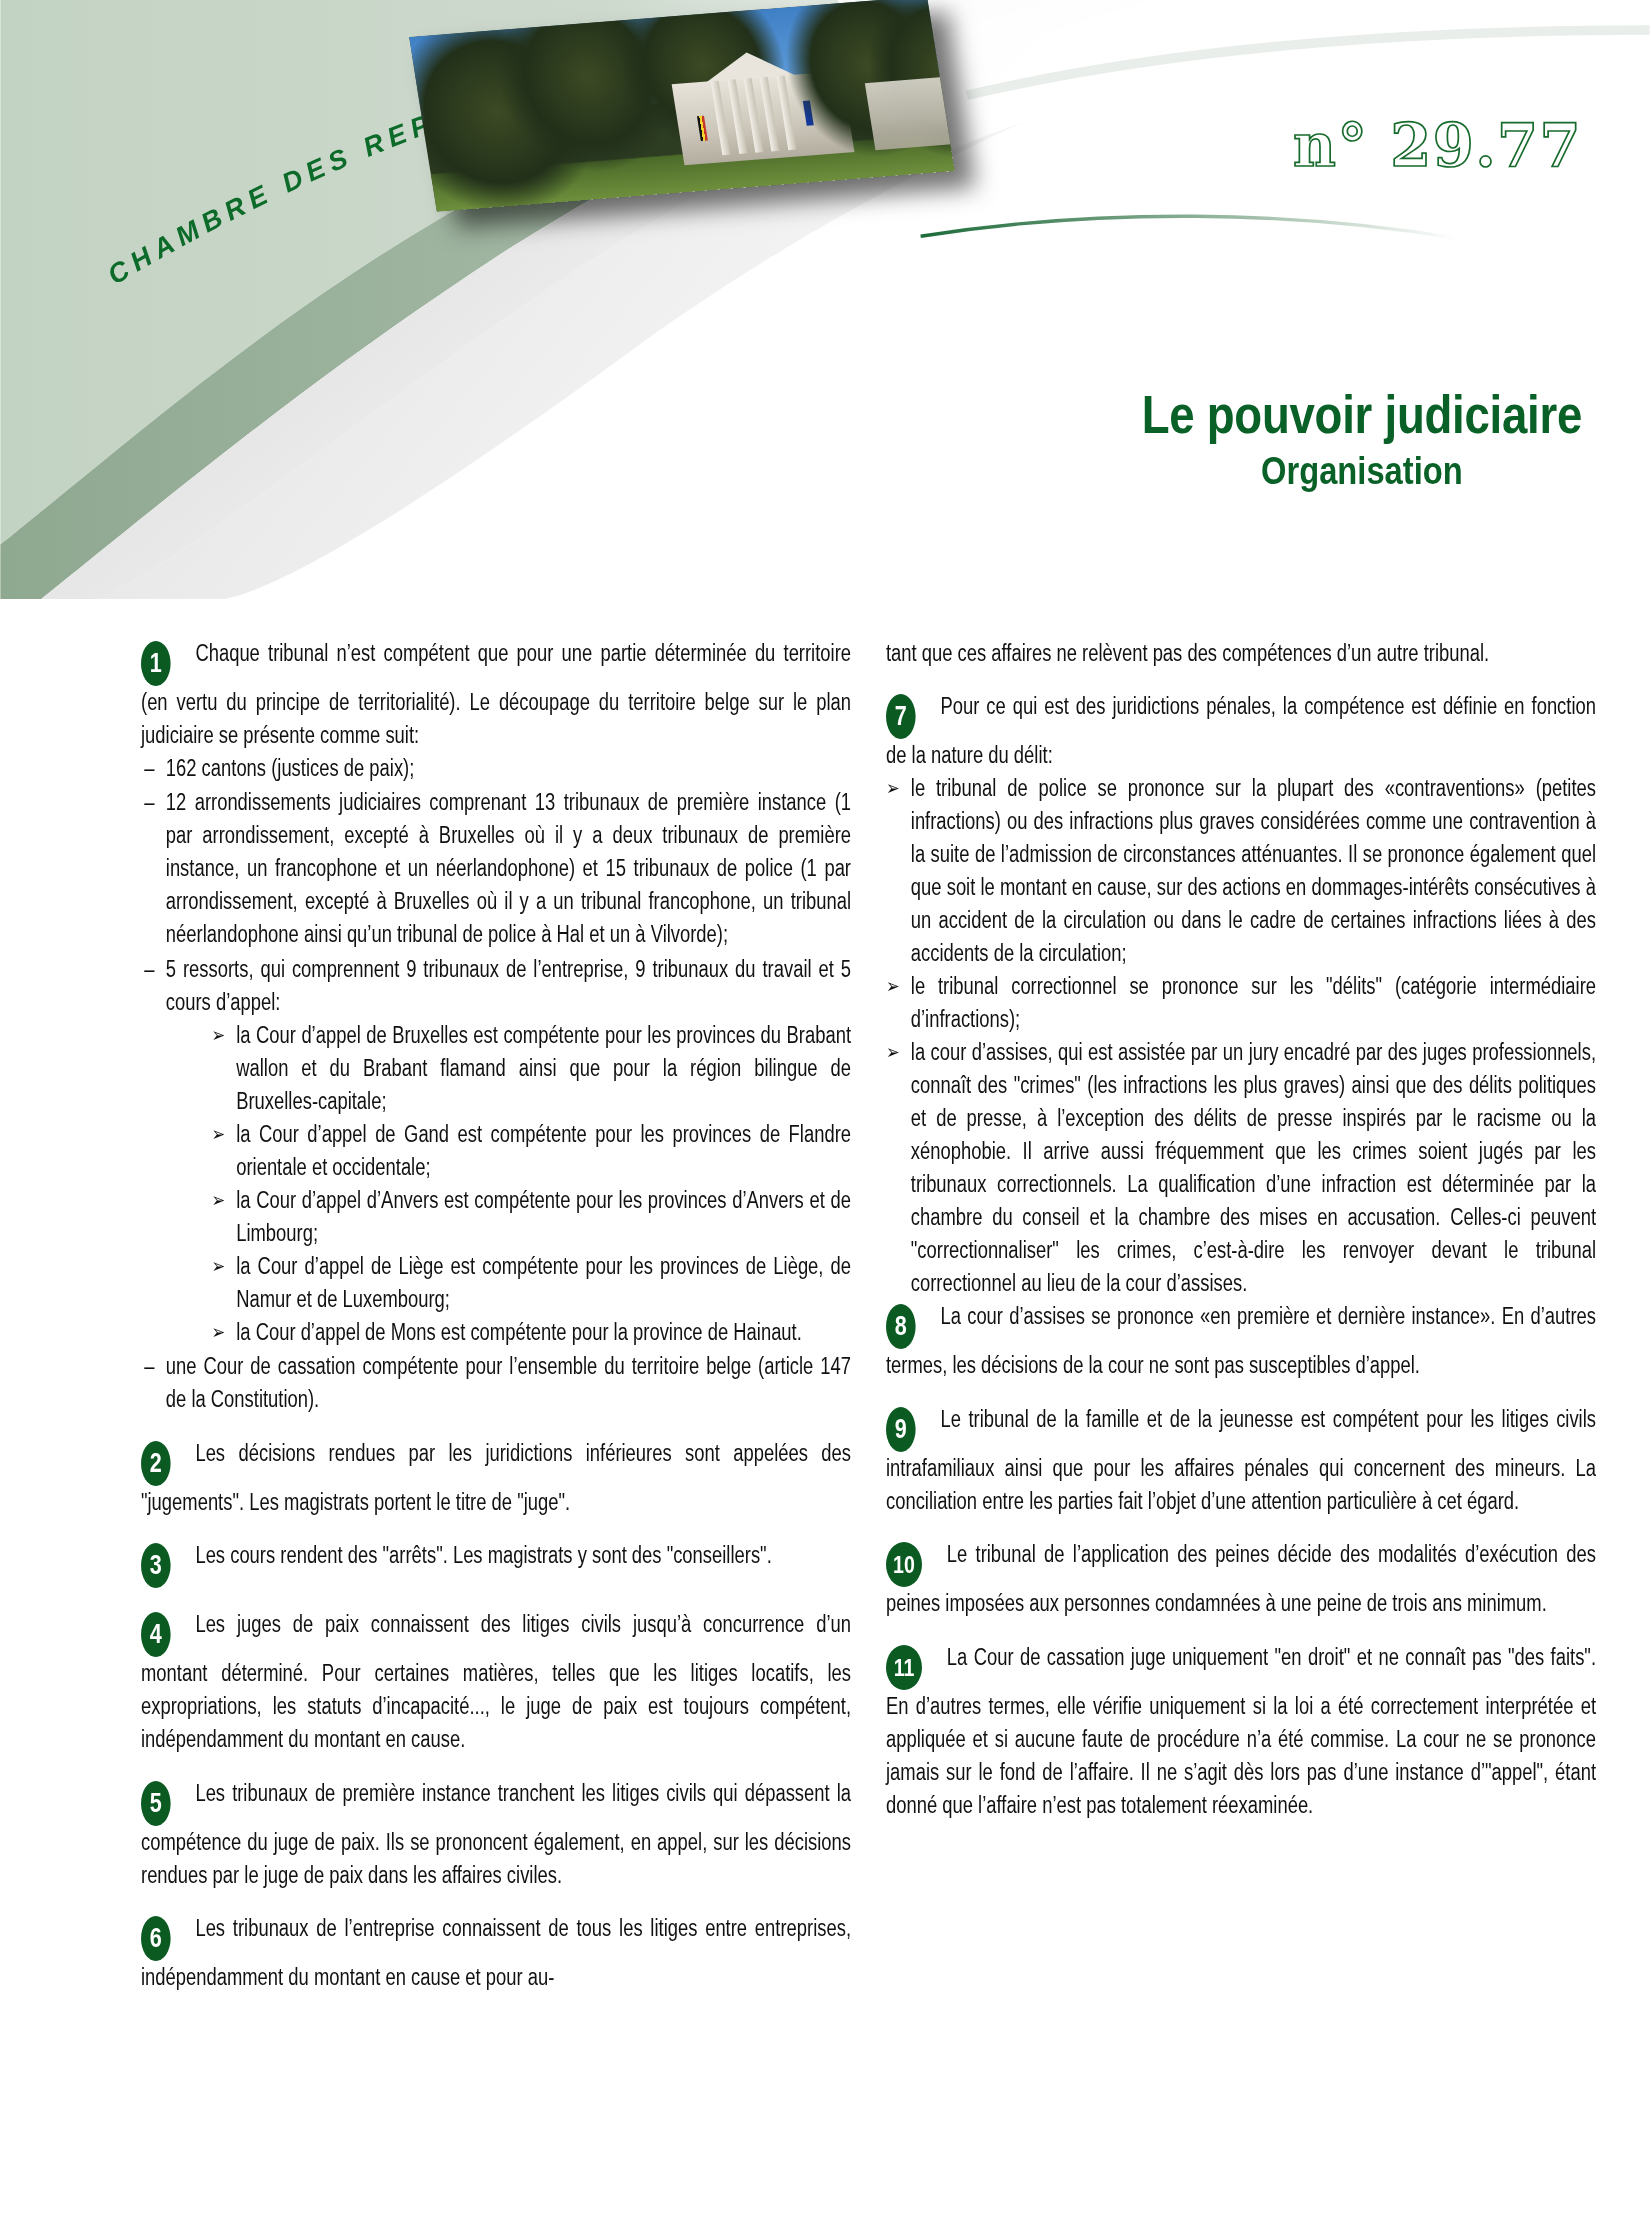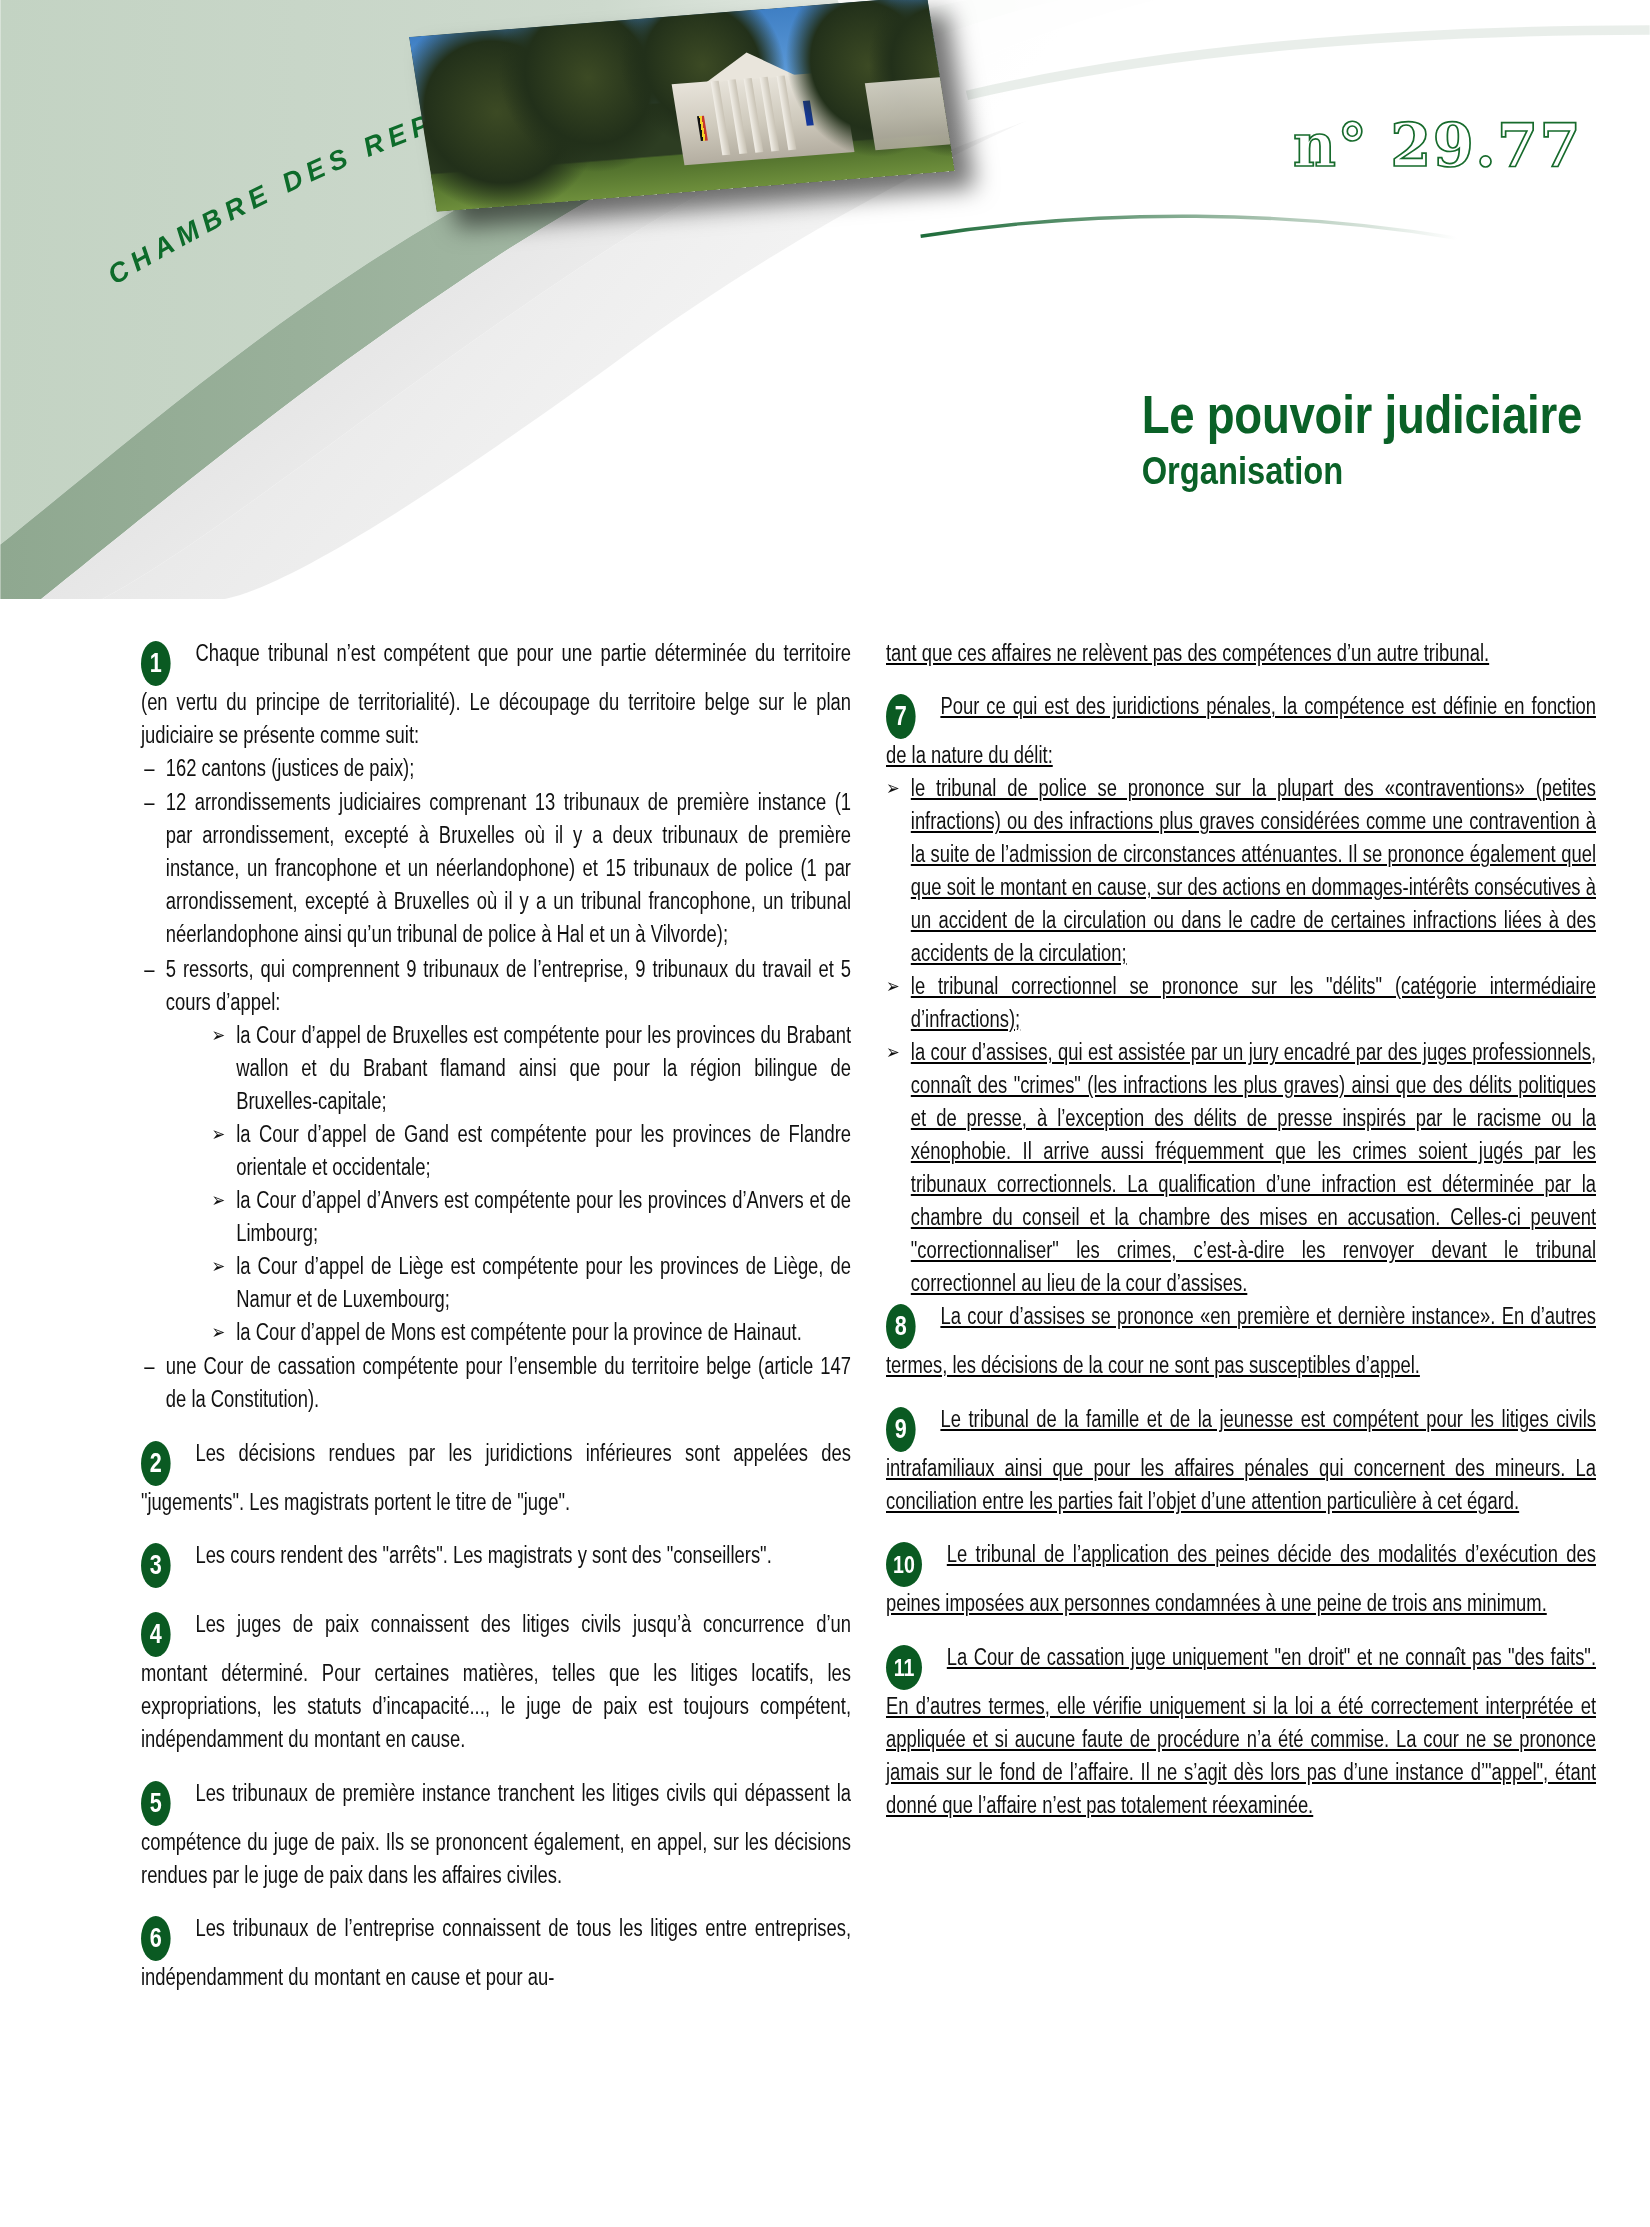--- a/index.html
+++ b/index.html
@@ -101,21 +101,21 @@
     letter-spacing: 1.4px;
     color: transparent;
     -webkit-text-stroke: 1.7px #176b2c;
     text-shadow: 0 0 0 transparent;
     white-space: nowrap;
   }
   .title-block {
     position: absolute;
     right: 68px;
     top: 388px;
-    text-align: left;
+    text-align: center;
     line-height: 1.0;
   }
   .doc-title {
     font-family: "Liberation Sans", sans-serif;
     font-weight: bold;
     font-size: 53px;
     color: #0a6127;
     letter-spacing: -0.3px;
     transform: scaleX(0.86);
     transform-origin: right center;
@@ -140,21 +140,21 @@
     width: 1650px;
     height: 1591px;
     margin-left: 40px;
   }
   .col {
     position: absolute;
     top: 0;
     width: 710px;
   }
   .col-left  { left: 101px; }
-  .col-right { left: 846px; text-decoration: underline; }
+  .col-right { left: 846px; }
 
   .para {
     position: relative;
     font-family: "Liberation Sans", sans-serif;
     font-size: 23px;
     line-height: 33px;
     color: #111111;
     text-align: justify;
     transform: scaleX(0.80);
     transform-origin: left top;

